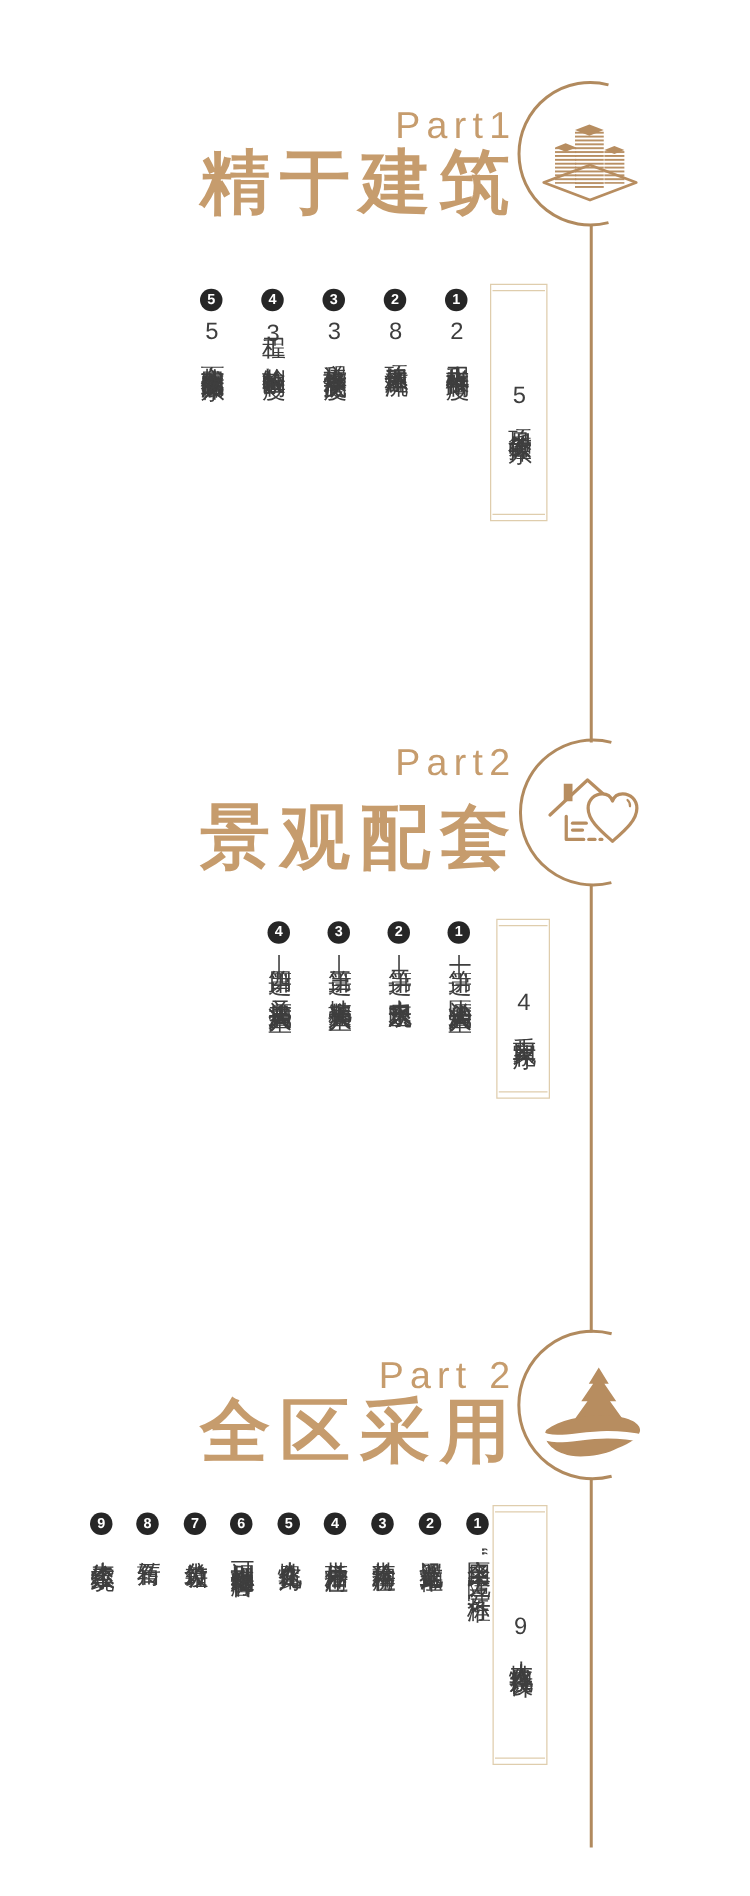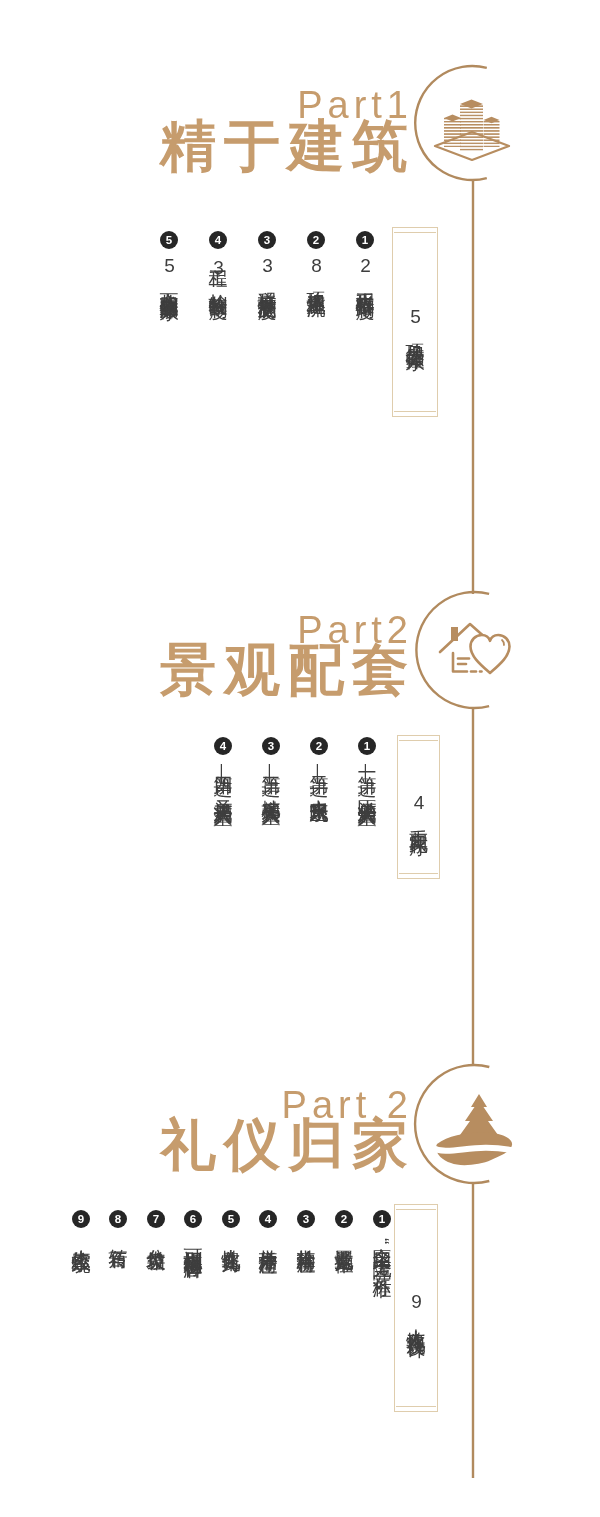--- a/index.html
+++ b/index.html
@@ -16,21 +16,21 @@
   .tl{fill:none;stroke:var(--line);stroke-width:2.4;}
   .icon-fill{fill:var(--icon);stroke:none;}
   .icon-stroke{fill:none;stroke:var(--icon);stroke-width:2.6;stroke-linecap:round;stroke-linejoin:round;}
   .icon-stroke-thin{fill:none;stroke:var(--icon);stroke-width:1.8;stroke-linecap:round;}
   .stripe-fill{fill:var(--icon);}
   .pat{fill:url(#stripes);}
   .heart{fill:#ffffff;stroke:var(--icon);stroke-width:2.6;stroke-linejoin:round;}
   .white-path{fill:none;stroke:#ffffff;stroke-width:6;stroke-linecap:round;}
 
   .sec-label{
-    position:absolute; color:var(--accent); font-size:38px; letter-spacing:5px;
+    position:absolute; color:var(--accent); font-size:30px; letter-spacing:5px;
     white-space:nowrap; line-height:1;
   }
   .sec-title{
     position:absolute; color:var(--accent); font-size:56px; letter-spacing:8px;
     white-space:nowrap; line-height:1; font-weight:700;
   }
 
   .vtext{
     writing-mode:vertical-rl; text-orientation:upright;
     font-size:19px; letter-spacing:1px; line-height:22px;
@@ -137,21 +137,21 @@
       <span class="badge">4</span>
       <span class="vtext">工程3检制的验收制度</span>
     </div>
     <div class="col" style="left:158px; top:231px">
       <span class="badge">5</span>
       <span class="vtext">5方面构成立体防渗漏体系</span>
     </div>
   </div>
 
   <div class="o-mixed">
-    <div class="sec-label" style="right:187px; top:611px">Part2</div>
+    <div class="sec-label" style="right:187px; top:596px">Part2</div>
     <div class="sec-title" style="right:184px; top:642px">景观配套</div>
 
     <div class="hbox" style="left:397px; top:735px; width:43px; height:144px">
       <span class="vtext" style="text-orientation:upright">4重归家礼序</span>
     </div>
 
     <div class="col" style="left:356px; top:737px">
       <span class="badge">1</span>
       <span class="vtext">第一进—小区酒店式入户大堂</span>
     </div>
@@ -164,21 +164,21 @@
       <span class="vtext">第三进—地库精装入户大堂</span>
     </div>
     <div class="col" style="left:212px; top:737px">
       <span class="badge">4</span>
       <span class="vtext">第四进—单元酒店式入户大堂</span>
     </div>
   </div>
 
   <div class="o-mixed">
     <div class="sec-label" style="right:187px; top:1086px">Part 2</div>
-    <div class="sec-title" style="right:184px; top:1117px">礼仪归家</div>
+    <div class="sec-title" style="right:184px; top:1117px">全区采用</div>
 
     <div class="hbox" style="left:394px; top:1204px; width:44px; height:208px">
       <span class="vtext" style="text-orientation:upright">9大人性化景观设计</span>
     </div>
 
     <div class="col" style="left:371px; top:1210px">
       <span class="badge">1</span>
       <span class="vtext">全区采用“无障·爱”标准</span>
     </div>
     <div class="col" style="left:333px; top:1210px">

